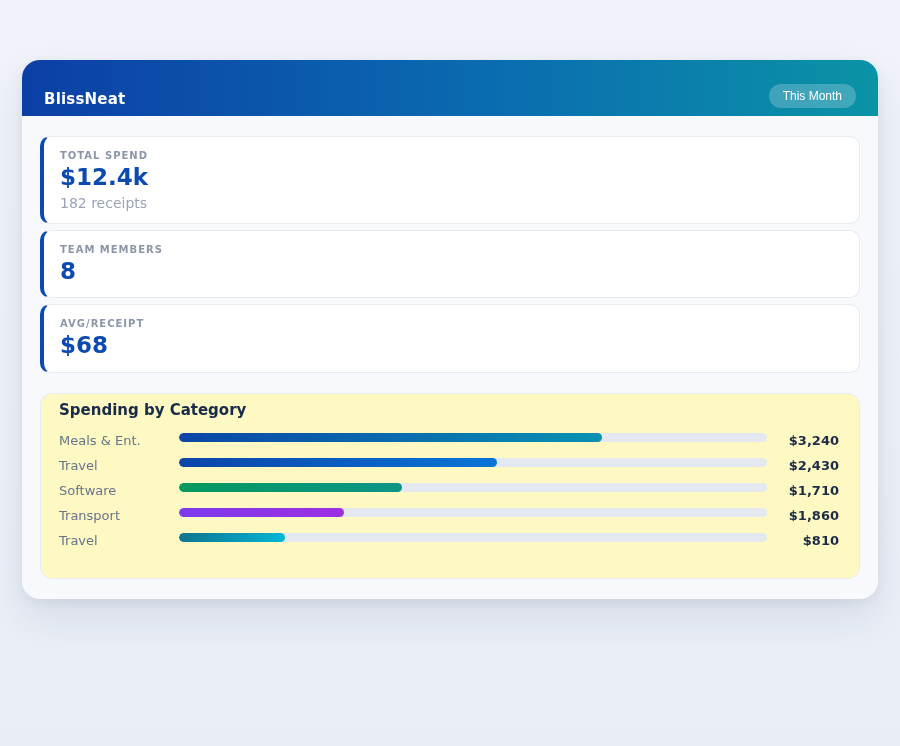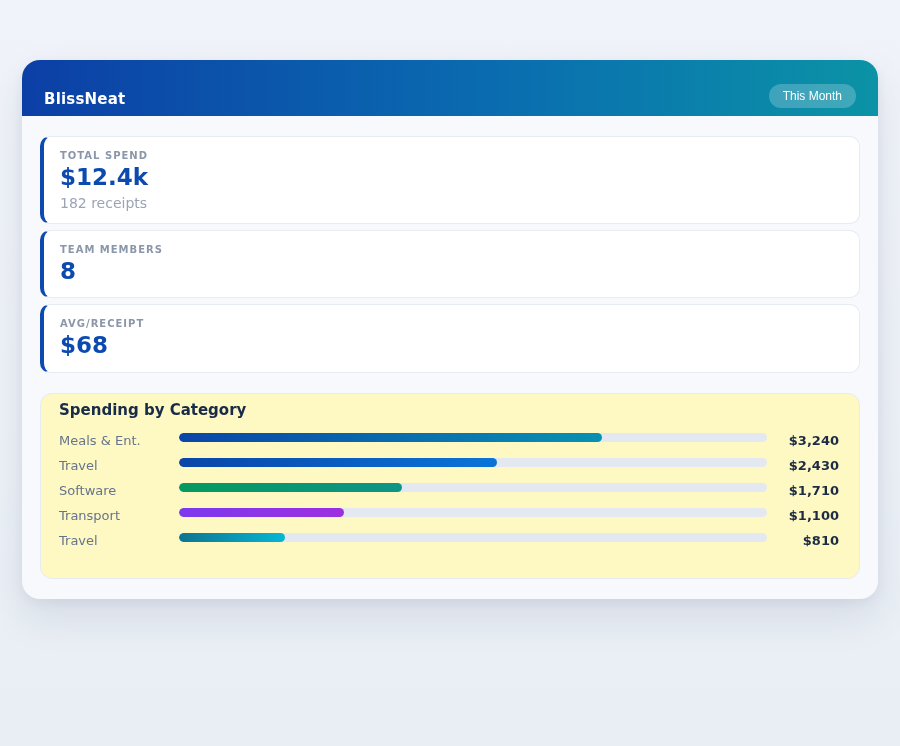--- a/index.html
+++ b/index.html
@@ -162,21 +162,21 @@
             <div class="bar-track" style="background: rgb(228, 233, 241);">
               <div class="bar-fill" style="width: 38%; background: linear-gradient(90deg, rgb(5, 153, 95) 0%, rgb(13, 148, 136) 100%);"></div>
             </div>
             <div class="chart-row-value">$1,710</div>
           </div>
           <div class="chart-row">
             <div class="chart-row-label">Transport</div>
             <div class="bar-track" style="background: rgb(228, 233, 241);">
               <div class="bar-fill" style="width: 28%; background: linear-gradient(90deg, rgb(124, 58, 237) 0%, rgb(157, 47, 224) 100%);"></div>
             </div>
-            <div class="chart-row-value">$1,100</div>
+            <div class="chart-row-value">$1,860</div>
           </div>
           <div class="chart-row">
             <div class="chart-row-label">Travel</div>
             <div class="bar-track" style="background: rgb(228, 233, 241);">
               <div class="bar-fill" style="width: 18%; background: linear-gradient(90deg, rgb(14, 116, 144) 0%, rgb(6, 182, 212) 100%);"></div>
             </div>
             <div class="chart-row-value">$810</div>
           </div>
         </div>
     </div>

